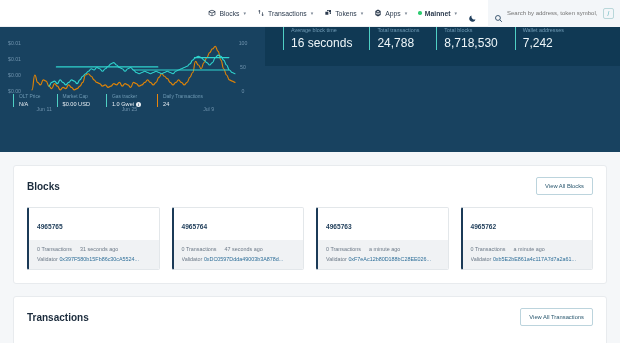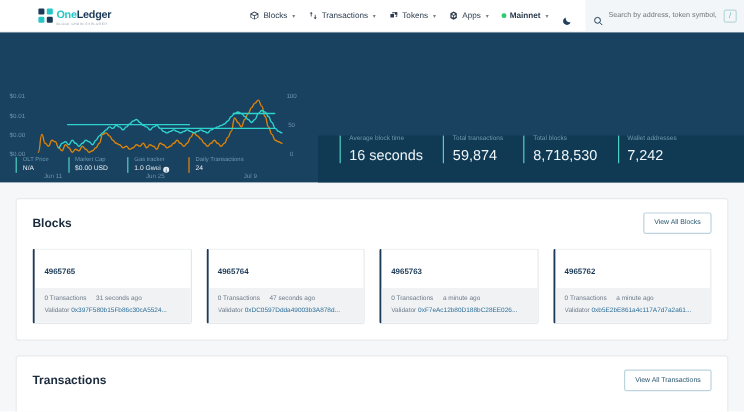--- a/index.html
+++ b/index.html
@@ -62,21 +62,21 @@
   .slash-key {
     flex: 0 0 auto;
     width: 11px; height: 11px; border: 1px solid #b9d7da; border-radius: 2px;
     color: #5fb3bd; font-size: 6.5px;
     display: flex; align-items: center; justify-content: center;
   }
 
   
   .hero {
     height: 125px; background: #184260;
-    position: relative; display: flex; align-items: flex-end;
+    position: relative; display: flex; align-items: flex-start;
   }
   .hero-left { width: 265px; position: relative; padding: 8px 6px 0 6px; }
   .chart-svg { display: block; }
   .chart-lbl { font-size: 5.2px; fill: #6f93ad; font-family: "Liberation Sans", sans-serif; }
 
   .hero-right {
     flex: 1 1 auto; background: #103954;
     display: flex; align-items: flex-end; padding: 0 0 16px 18px;
   }
   .stat { padding-left: 7px; border-left: 1.6px solid #4fd0c4; margin-right: 17px; }
@@ -124,34 +124,20 @@
   .blk-body { background: #f0f2f4; padding: 6px 8px 7px 8px; }
   .blk-meta { font-size: 5.4px; color: #6d7a88; margin-bottom: 4px; display: flex; gap: 8px; }
   .blk-val { font-size: 5.4px; color: #6d7a88; white-space: nowrap; overflow: hidden; }
   .blk-val a { color: #2f6f99; text-decoration: none; }
 </style>
 </head>
 <body>
 
 <div class="navbar">
 
-  <div class="logo-wrap">
-    <span class="logo-mark">
-      <i></i>
-        <i></i>
-        <i></i>
-        <i></i>
-    </span>
-    <span class="logo-text">
-      <div>
-        <span class="logo-one">One</span><span class="logo-ledger">Ledger</span>
-      </div>
-      <div class="logo-sub">BLOCK CHAIN EXPLORER</div>
-    </span>
-  </div>
 
   <div class="nav-links">
 
     <div class="nav-item">
       <span class="nav-ico">
         <svg viewBox="0 0 24 24">
             <path d="M12 2 2 7v10l10 5 10-5V7L12 2zm0 2.2 7 3.5v.1l-7 3.5-7-3.5v-.1l7-3.5zM4 9.6l7 3.5v6.6l-7-3.5V9.6zm9 10.1v-6.6l7-3.5v6.6l-7 3.5z"></path>
           </svg>
       </span>
       <span>Blocks</span>
@@ -268,21 +254,21 @@
     </div>
   </div>
 
   <div class="hero-right">
     <div class="stat">
       <div class="stat-label">Average block time</div>
       <div class="stat-value">16 seconds</div>
     </div>
     <div class="stat">
       <div class="stat-label">Total transactions</div>
-      <div class="stat-value">59,874</div>
+      <div class="stat-value">24,788</div>
     </div>
     <div class="stat">
       <div class="stat-label">Total blocks</div>
       <div class="stat-value">8,718,530</div>
     </div>
     <div class="stat">
       <div class="stat-label">Wallet addresses</div>
       <div class="stat-value">7,242</div>
     </div>
   </div>

